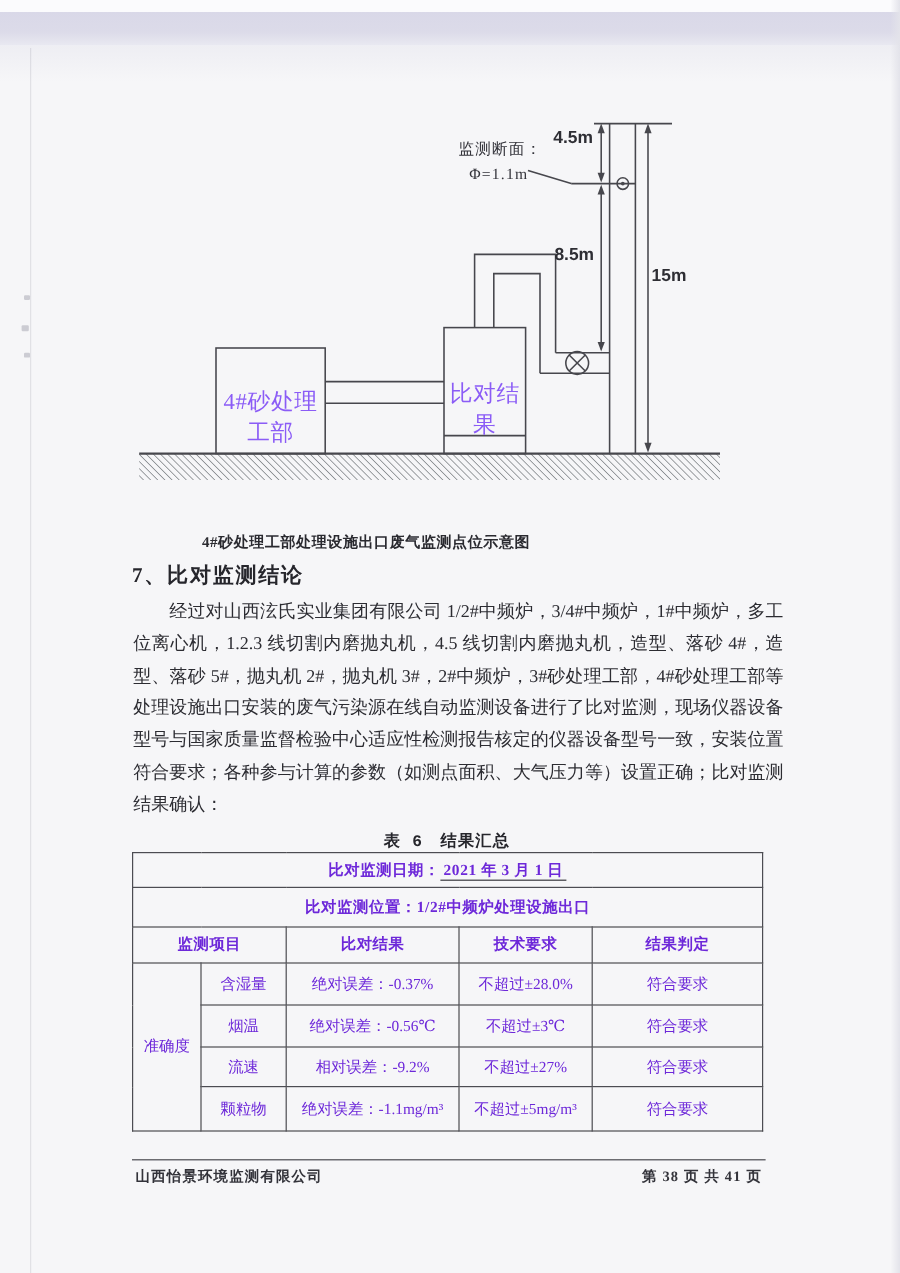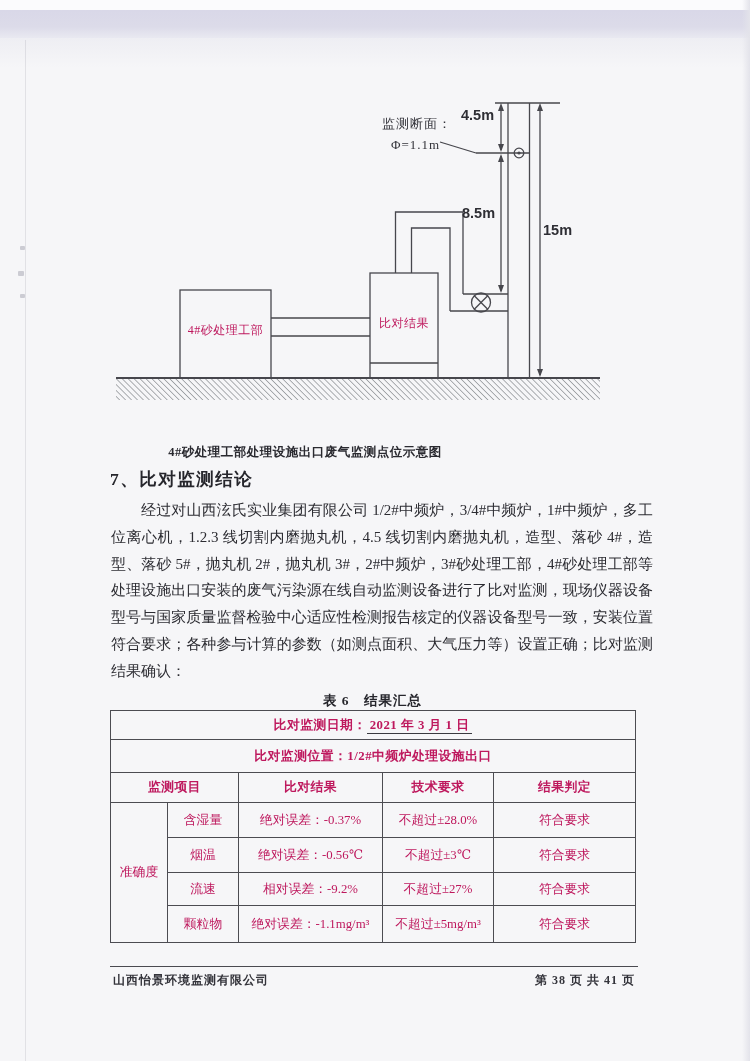--- a/index.html
+++ b/index.html
@@ -17,39 +17,39 @@
   .scan-left-line{position:absolute;left:25px;top:40px;width:1px;height:1021px;background:rgba(150,150,165,.22);}
   .scan-right-shade{position:absolute;right:0;top:0;width:8px;height:1061px;background:linear-gradient(270deg,#e3e3ea,rgba(246,246,248,0));}
   .speck{position:absolute;background:#9a9aa6;opacity:.45;border-radius:1px;}
 
   
   .diagram{position:absolute;left:0;top:0;width:750px;height:430px;margin-left:28px;}
   .diagram svg{position:absolute;left:0;top:0;}
   .dlabel{position:absolute;white-space:nowrap;color:#33333a;}
   .dlabel-cn{font-size:13px;letter-spacing:1px;}
   .dlabel-num{font-family:"Liberation Sans","DejaVu Sans",sans-serif;font-weight:600;font-size:14.5px;color:#2e2e34;}
-  .boxlabel{position:absolute;font-size:12px;color:#be185d;letter-spacing:.5px;text-align:center;}
+  .boxlabel{position:absolute;font-size:19px;color:#8b5cf6;letter-spacing:.5px;text-align:center;}
 
   .fig-caption{position:absolute;left:0;top:444px;width:610px;text-align:center;
     font-size:12.5px;font-weight:bold;letter-spacing:.5px;color:#2a2a30;}
 
   .sec-heading{position:absolute;left:110px;top:467px;font-size:17.5px;font-weight:bold;
     letter-spacing:1.5px;color:#26262c;}
 
   .body-par{position:absolute;left:111px;top:497px;width:542px;
     font-size:15px;line-height:26.8px;text-align:justify;text-justify:inter-ideograph;
     text-indent:30px;color:#2c2c32;}
 
   .tbl-title{position:absolute;left:110px;top:692px;width:525px;text-align:center;
-    font-size:13.5px;font-weight:bold;letter-spacing:1px;color:#26262c;}
+    font-size:13.5px;font-weight:bold;letter-spacing:1px;color:#26262c;font-family:Liberation Mono, monospace;}
 
   table.results{position:absolute;left:110px;top:710px;width:525px;
     border-collapse:collapse;table-layout:fixed;}
   table.results td{border:1.2px solid #4c4c52;text-align:center;vertical-align:middle;
-    font-size:12.8px;color:#be185d;padding:0 2px;}
+    font-size:12.8px;color:#6d28d9;padding:0 2px;}
   td.bold{font-weight:bold;font-size:13.2px;letter-spacing:.5px;}
   .u{border-bottom:1.1px solid #3a3a40;padding:0 3px 1px 3px;}
 
   .footer-line{position:absolute;left:110px;top:966px;width:528px;height:1.4px;background:#4a4a50;}
   .footer-company{position:absolute;left:113px;top:972px;font-size:12px;font-weight:600;letter-spacing:1px;color:#33333a;}
   .footer-page{position:absolute;left:493px;top:972px;width:142px;text-align:right;font-size:12px;font-weight:600;letter-spacing:1px;color:#33333a;}
 </style>
 </head>
 <body>
 

